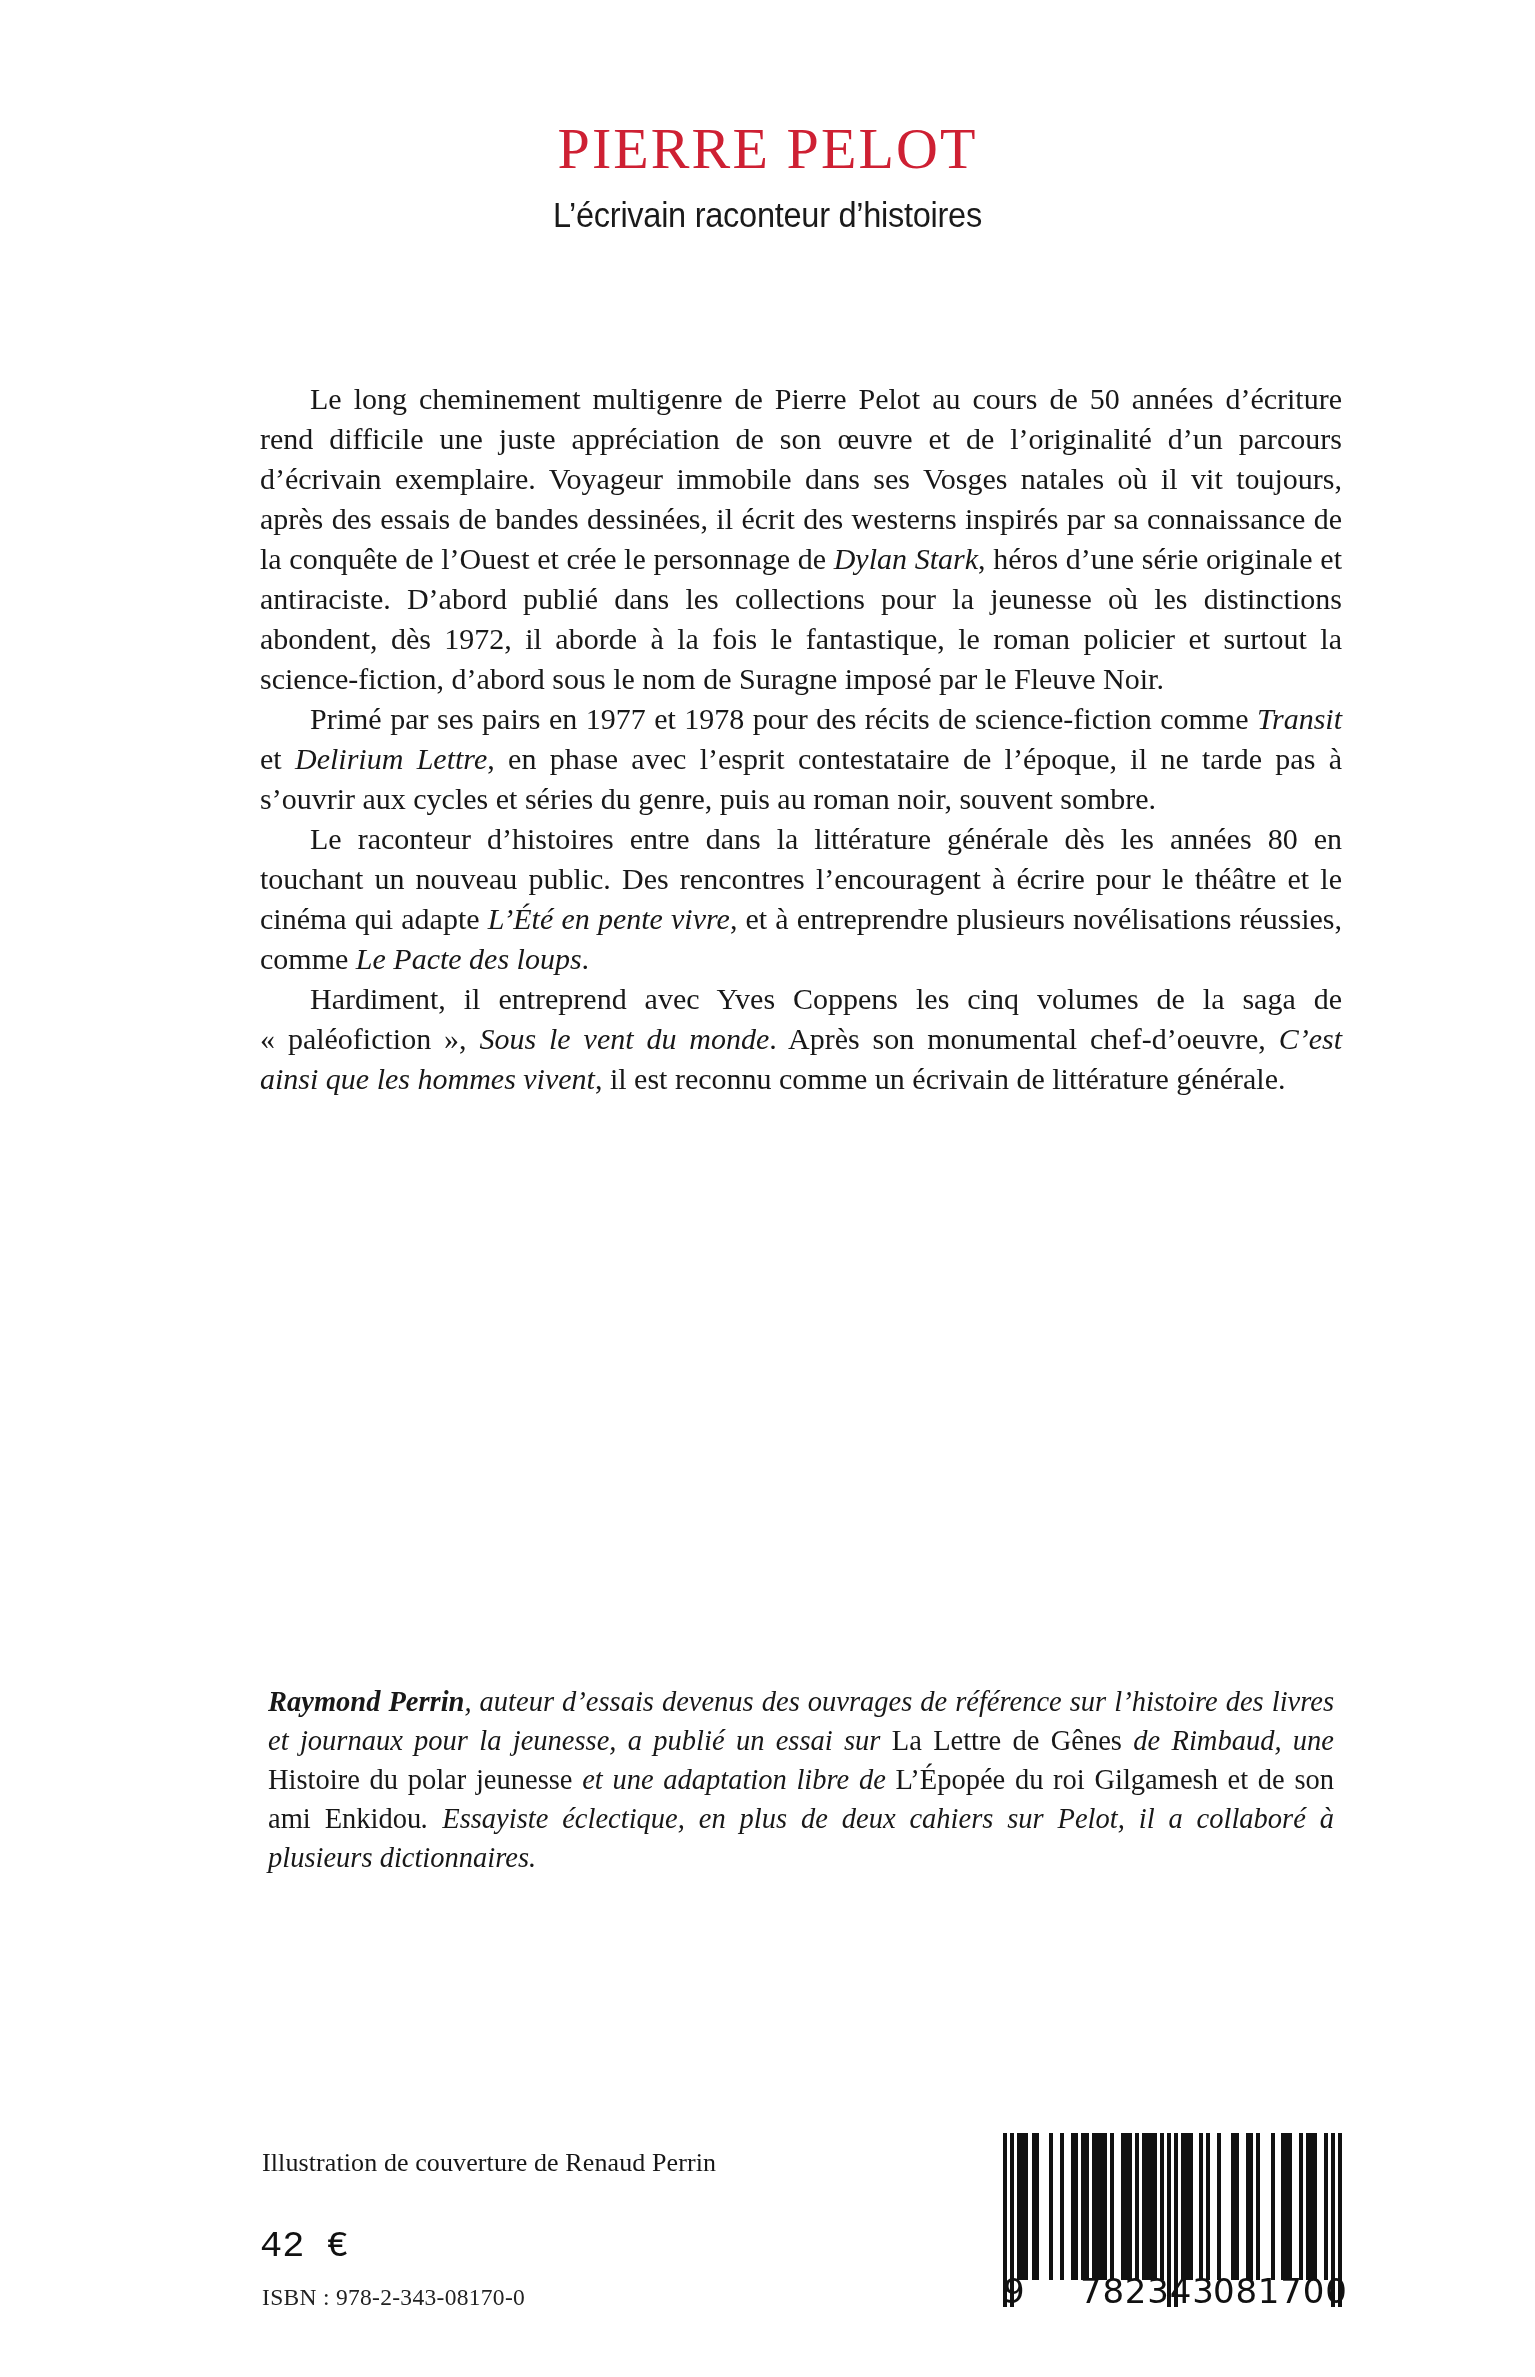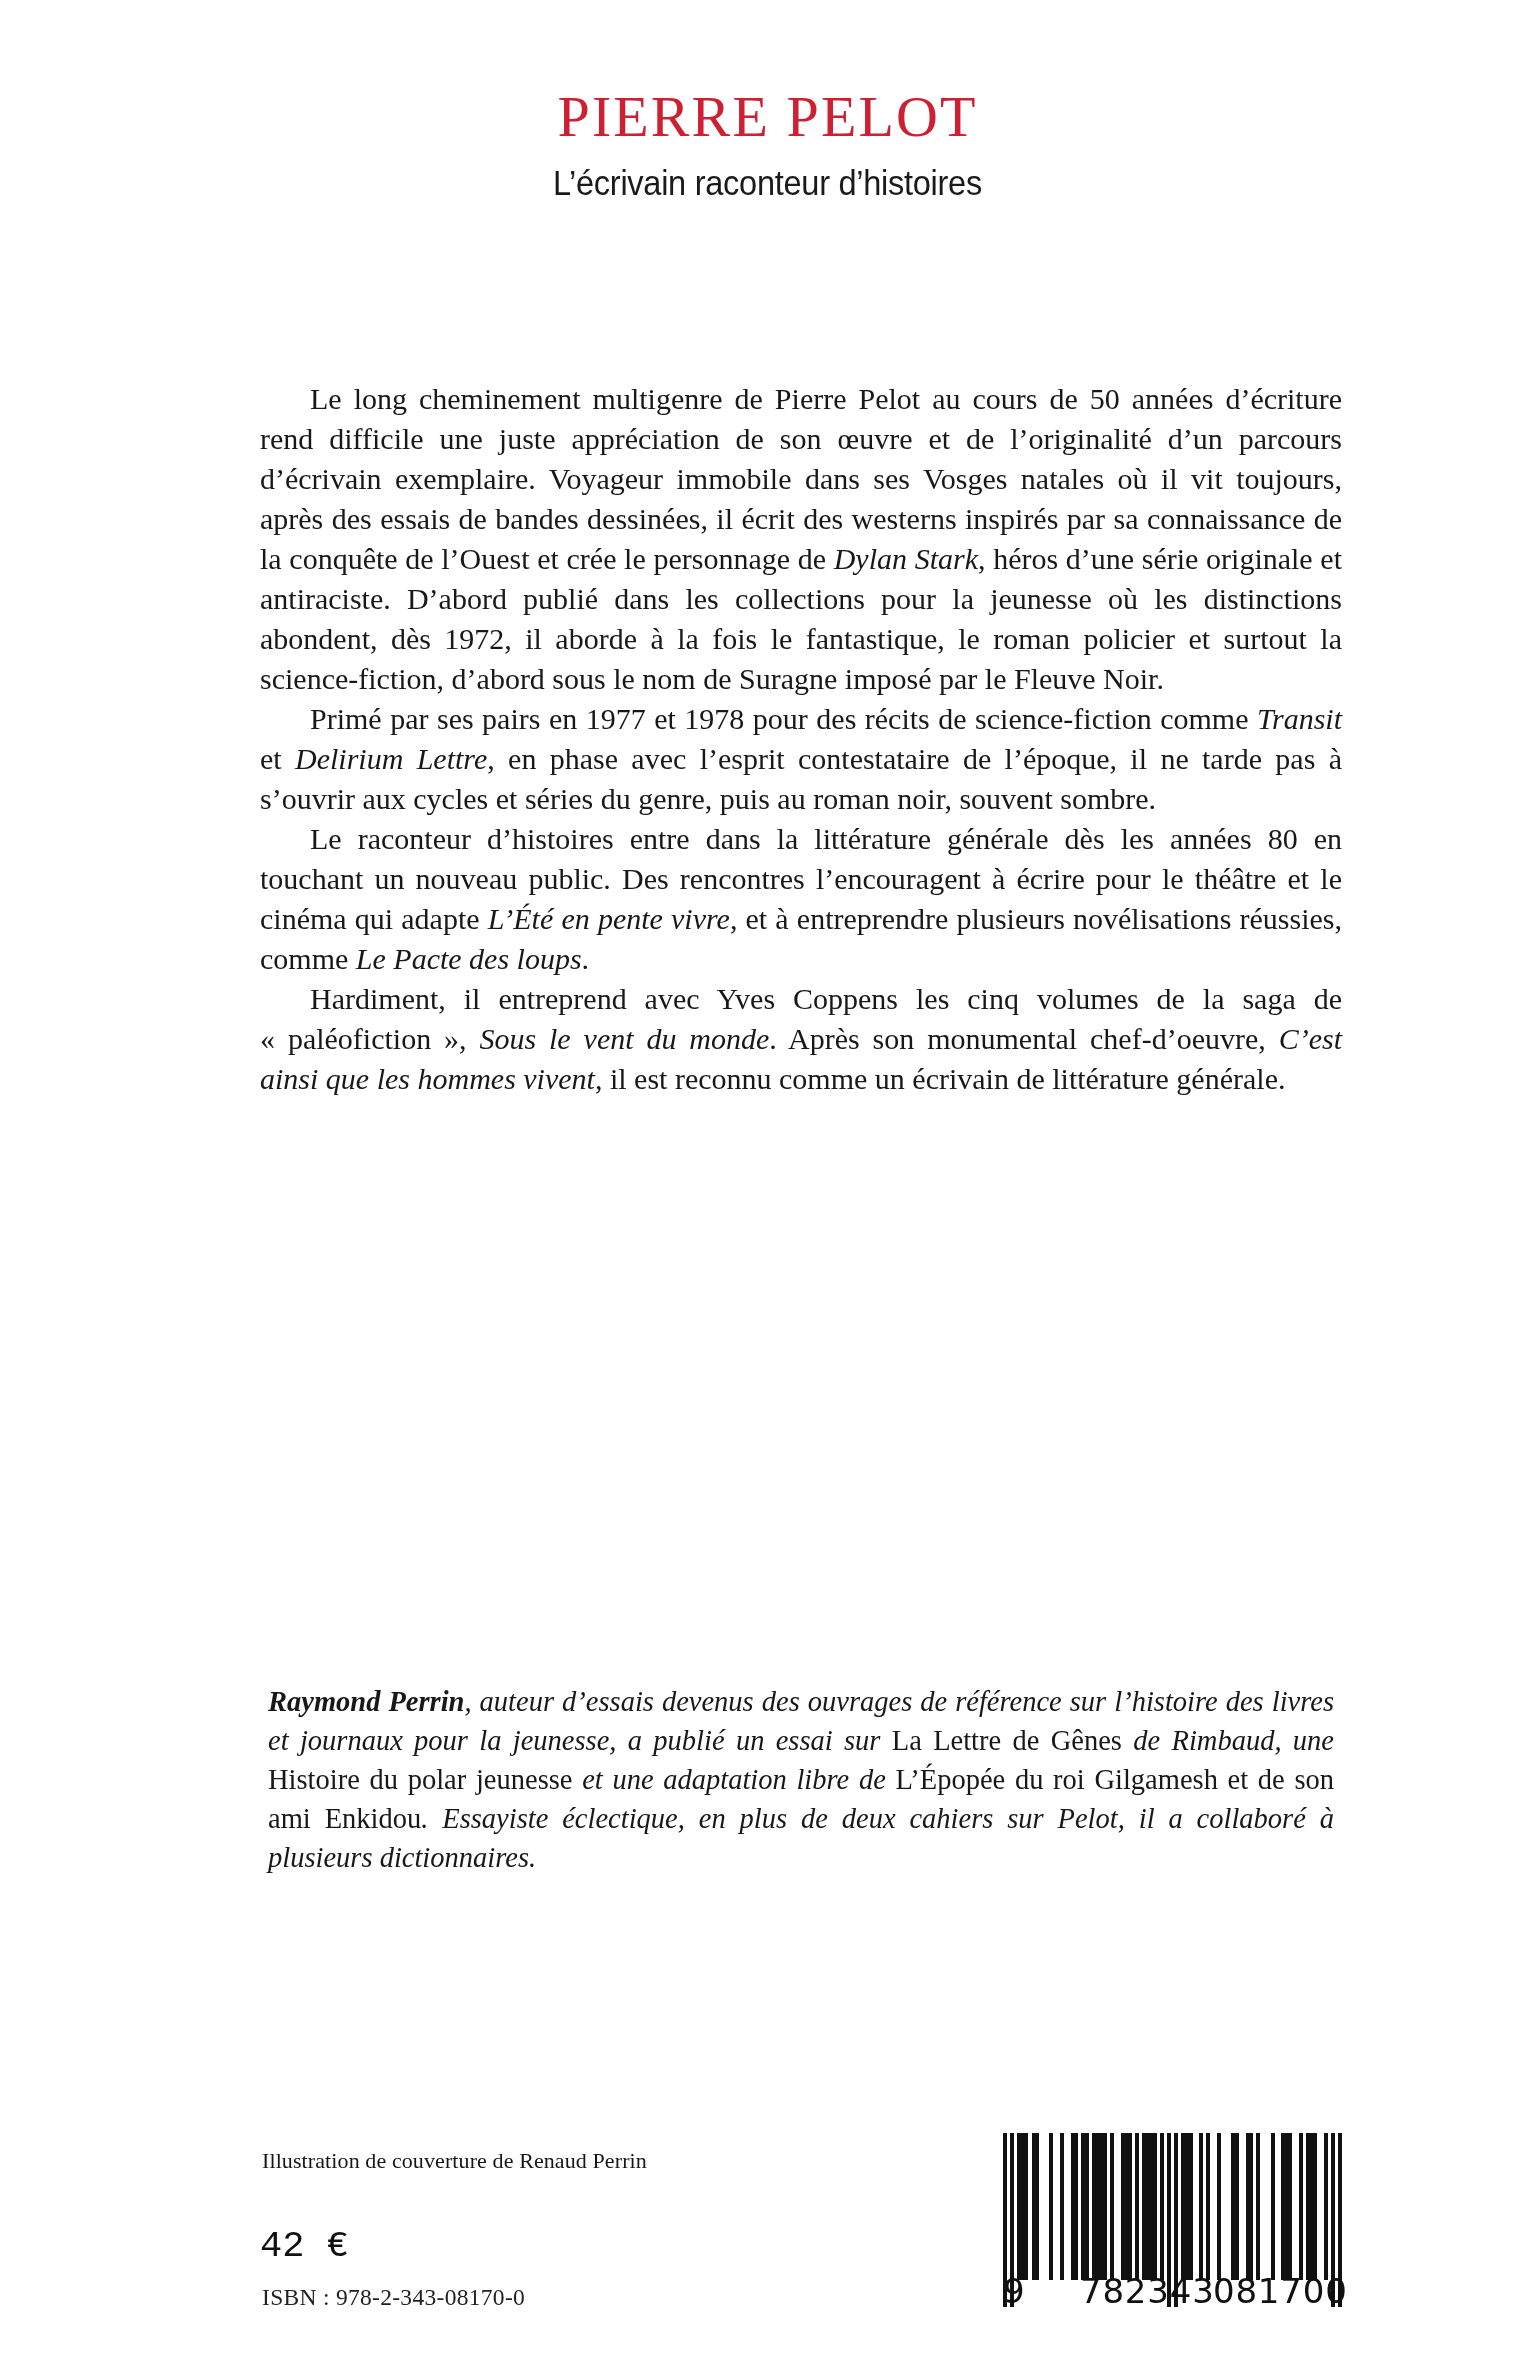--- a/index.html
+++ b/index.html
@@ -7,21 +7,21 @@
     width:1535px; height:2377px;
     background:#ffffff;
     font-family:"Liberation Serif", serif;
     color:#1a1a1a;
     position:relative;
     overflow:hidden;
   }
   .page { position:relative; width:1535px; height:2377px; }
 
   
-  .header { padding-top:88px; text-align:center; }
+  .header { padding-top:120px; text-align:center; }
   .book-title {
     font-family:"Liberation Serif", serif;
     color:#ce2033;
     font-size:58px;
     letter-spacing:2.1px;
     line-height:1.0;
     font-weight:400;
     margin:0;
   }
   .book-subtitle {
@@ -68,21 +68,21 @@
   
   .footer-rule {
     position:absolute;
     left:260px; top:2104px;
     width:1082px; height:0.8px;
     background:#ffffff;
   }
   .illus-credit {
     position:absolute;
     left:262px; top:2148px;
-    font-size:22px;
+    font-size:26px;
     color:#161616;
     letter-spacing:0.1px;
   }
   .price {
     position:absolute;
     left:260px; top:2225px;
     font-size:37px;
     color:#111111;
     font-family:Liberation Mono, monospace;
   }

